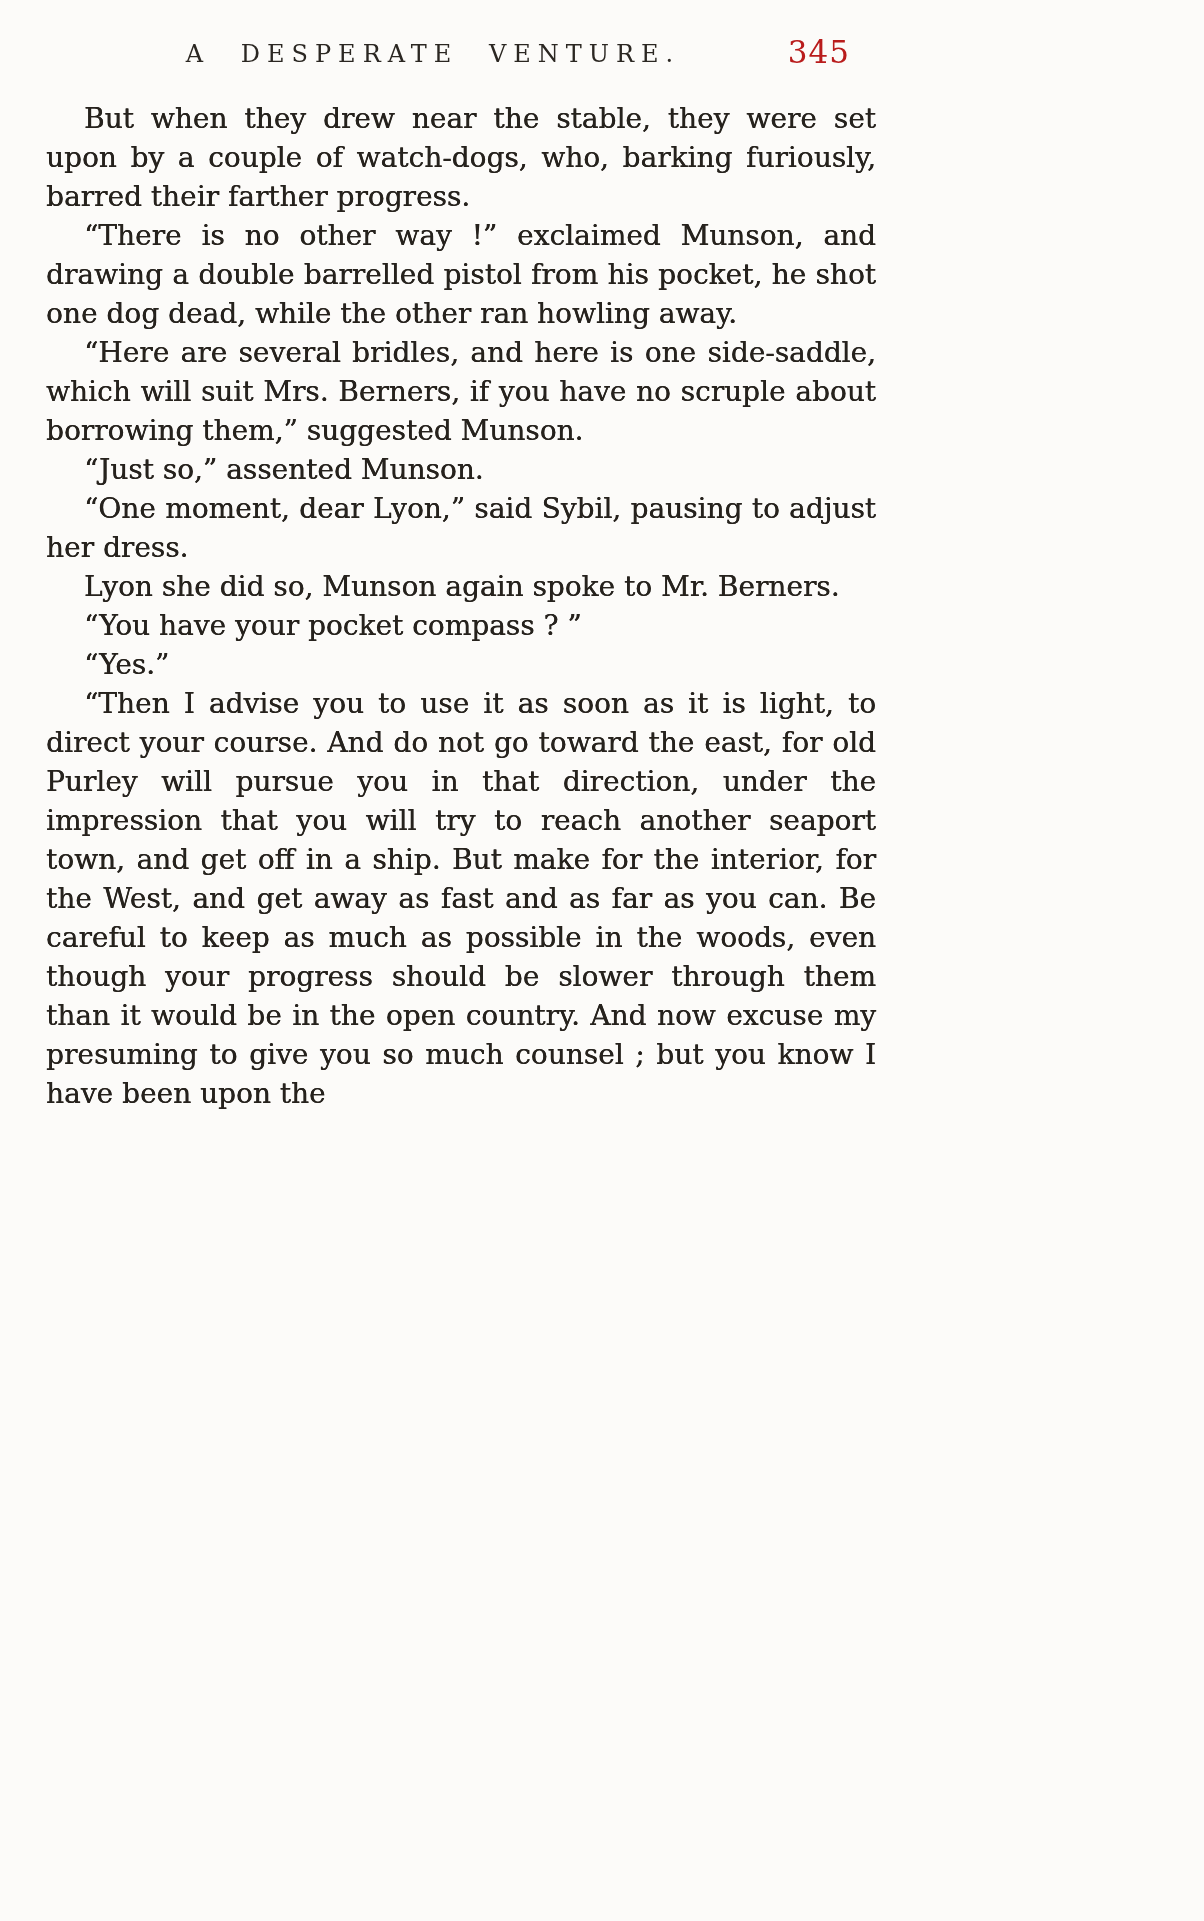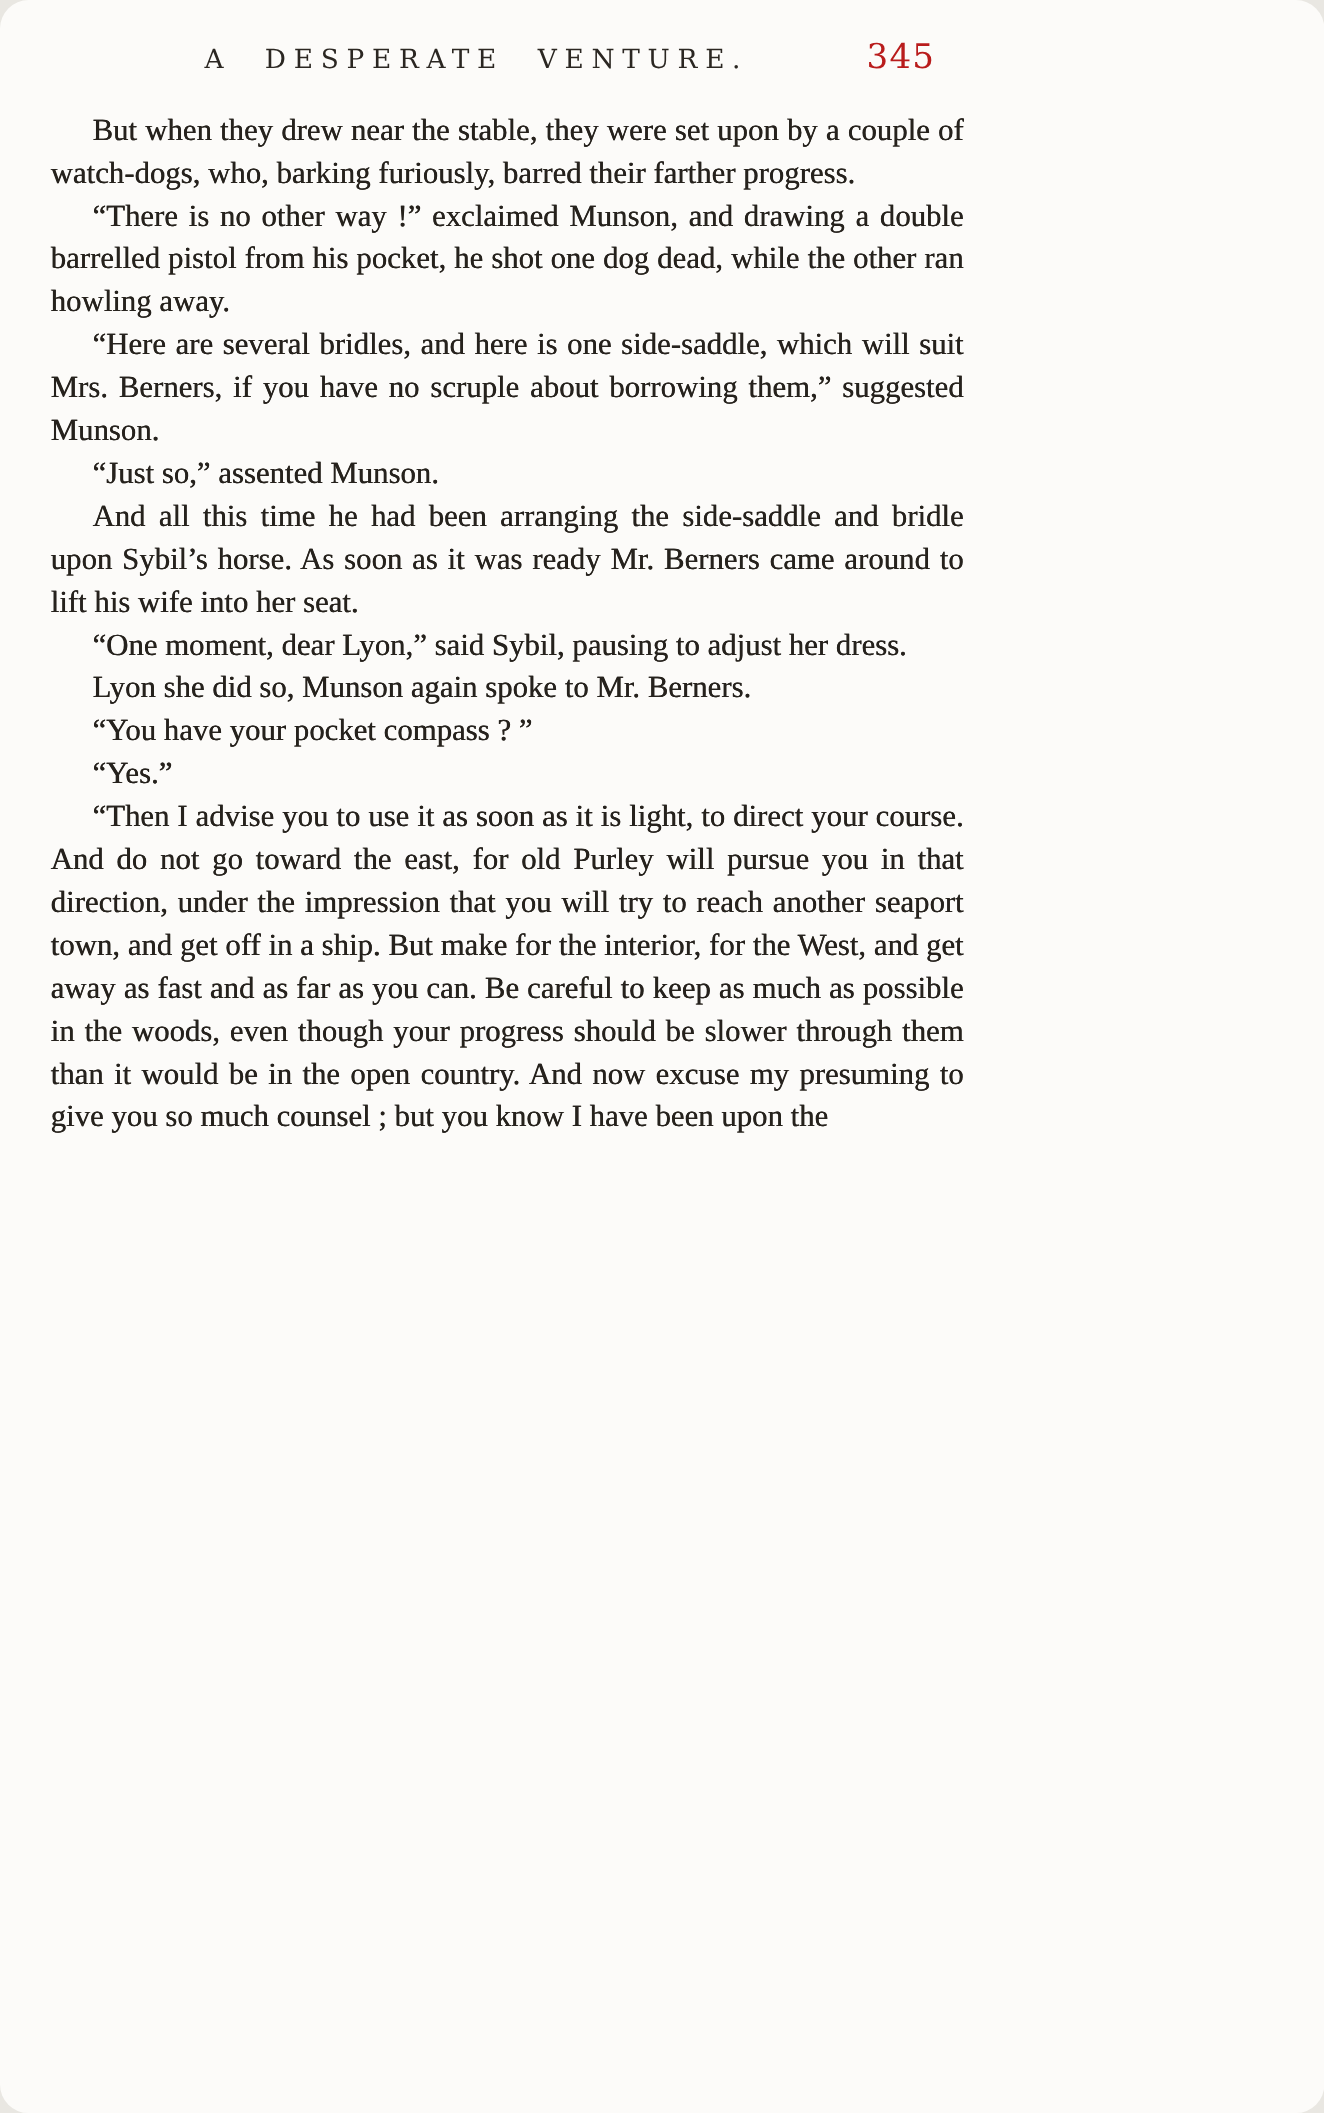--- a/index.html
+++ b/index.html
@@ -12,21 +12,20 @@
     height: 1921px;
     overflow: hidden;
     font-family: "DejaVu Serif", serif;
   }
   .scan-page {
     position: relative;
     width: 1204px;
     height: 1921px;
     background: #fcfbf9;
     color: #26221d;
-    border-radius: 26px;
   }
   .page-header {
     position: absolute;
     top: 40px;
     left: 48px;
     width: 830px;
     height: 40px;
   }
   .running-title {
     display: block;
@@ -52,39 +51,37 @@
     left: 46px;
     width: 830px;
     font-size: 28px;
     line-height: 39px;
     text-align: justify;
     text-shadow: 0.3px 0 0 currentColor; 
   }
   .page-body p {
     margin: 0;
     text-indent: 38px;
-    font-family: Liberation Serif, serif;
   }
 </style>
 </head>
 <body>
 
 <div class="scan-page">
 
   <header class="page-header">
     <span class="running-title">A DESPERATE VENTURE.</span>
     <span class="page-number">345</span>
   </header>
 
   <main class="page-body">
     <p>But when they drew near the stable, they were set upon by a couple of watch-dogs, who, barking furiously, barred their farther progress.</p>
     <p>“There is no other way !” exclaimed Munson, and drawing a double barrelled pistol from his pocket, he shot one dog dead, while the other ran howling away.</p>
     <p>“Here are several bridles, and here is one side-saddle, which will suit Mrs. Berners, if you have no scruple about borrowing them,” suggested Munson.</p>
     <p>“Just so,” assented Munson.</p>
-    <p>And all this time he had been arranging the side-saddle and bridle upon Sybil’s horse.  As soon as it was ready Mr. Berners came around to lift his wife into her seat.</p>
     <p>“One moment, dear Lyon,” said Sybil, pausing to adjust her dress.</p>
     <p>Lyon she did so, Munson again spoke to Mr. Berners.</p>
     <p>“You have your pocket compass ? ”</p>
     <p>“Yes.”</p>
     <p>“Then I advise you to use it as soon as it is light, to direct your course.  And do not go toward the east, for old Purley will pursue you in that direction, under the impression that you will try to reach another seaport town, and get off in a ship.  But make for the interior, for the West, and get away as fast and as far as you can.  Be careful to keep as much as possible in the woods, even though your progress should be slower through them than it would be in the open country.  And now excuse my presuming to give you so much counsel ; but you know I have been upon the</p>
   </main>
 
 </div>
 
 </body></html>

